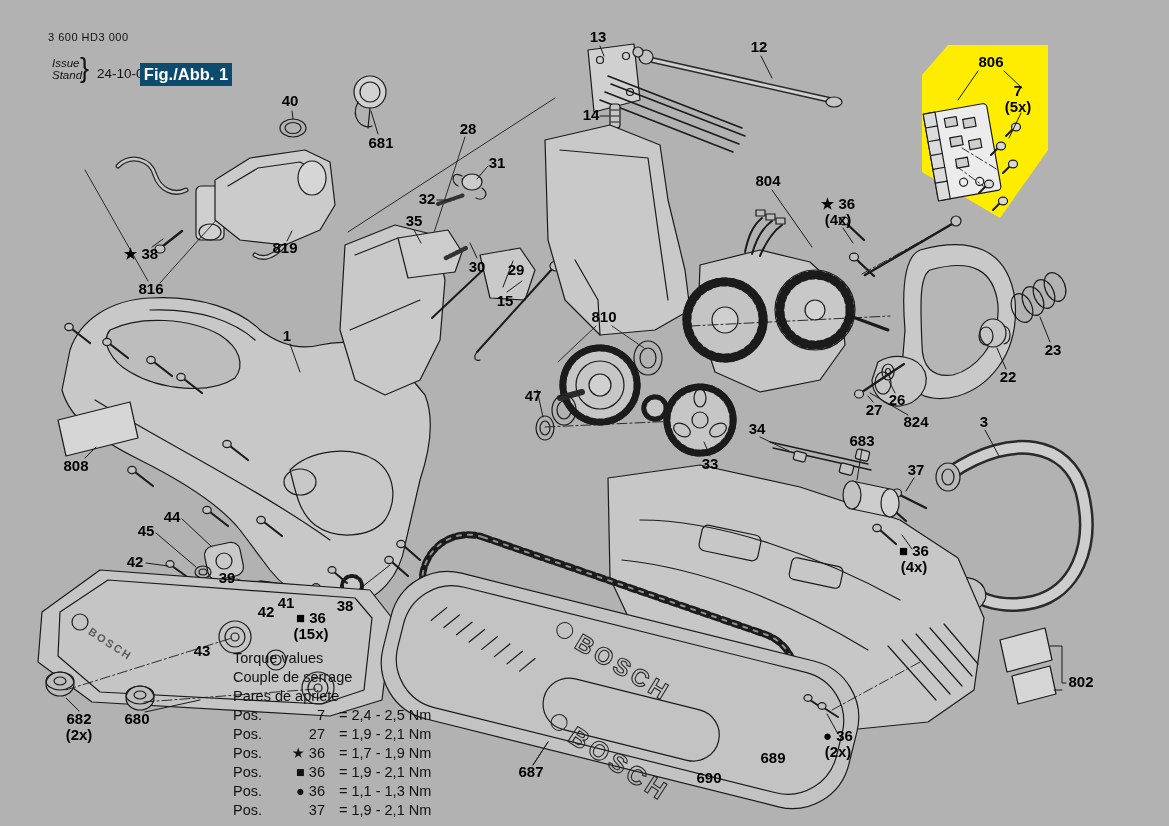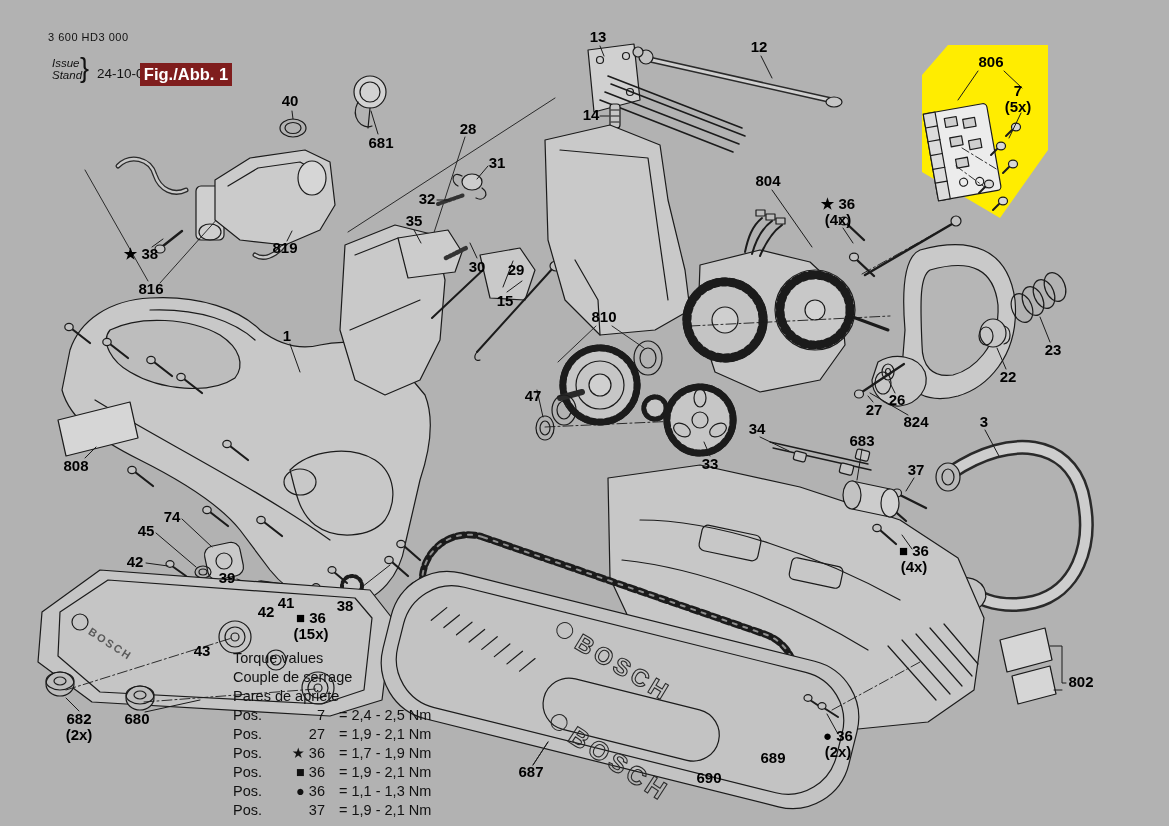--- a/index.html
+++ b/index.html
@@ -3,21 +3,21 @@
 <meta charset="utf-8">
 <style>
   html,body{margin:0;padding:0;}
   body{background:#8f8f8f;font-family:"Liberation Sans",sans-serif;}
   #canvas{position:relative;width:1169px;height:826px;background:#b2b2b2;overflow:hidden;}
   #art{position:absolute;left:0;top:0;}
   .hdr-pn{position:absolute;left:48px;top:31px;font-size:11px;color:#111;letter-spacing:.5px;}
   .hdr-issue{position:absolute;left:52px;top:57px;font-size:11.5px;line-height:12px;color:#111;font-style:italic;}
   .hdr-brace{position:absolute;left:80px;top:53px;font-size:27px;color:#111;font-weight:400;}
   .hdr-date{position:absolute;left:97px;top:66px;font-size:13.5px;color:#111;}
-  .fig-box{position:absolute;left:140px;top:63px;width:92px;height:23px;background:#7f1d1d;color:#fff;
+  .fig-box{position:absolute;left:140px;top:63px;width:92px;height:23px;background:#0c4a6e;color:#fff;
            font-weight:bold;font-size:16.5px;text-align:center;line-height:23px;}
   .lbl{position:absolute;transform:translateX(-50%);font-weight:bold;font-size:15px;color:#000;
        text-align:center;line-height:16px;white-space:nowrap;}
   .lbl .qty{display:block;}
   .torque{position:absolute;left:233px;top:649px;color:#111;font-size:14.5px;line-height:19px;}
   .torque .t-title{}
   .t-row{display:flex;}
   .t-pos{width:40px;}
   .t-id{width:52px;text-align:right;white-space:pre;}
   .t-val{padding-left:14px;white-space:pre;}
@@ -525,21 +525,21 @@
   <div class="lbl" style="left:710px;top:456px">33</div>
   <div class="lbl" style="left:757px;top:421px">34</div>
   <div class="lbl" style="left:862px;top:433px">683</div>
   <div class="lbl" style="left:874px;top:402px">27</div>
   <div class="lbl" style="left:897px;top:392px">26</div>
   <div class="lbl" style="left:916px;top:414px">824</div>
   <div class="lbl" style="left:984px;top:414px">3</div>
   <div class="lbl" style="left:1008px;top:369px">22</div>
   <div class="lbl" style="left:1053px;top:342px">23</div>
   <div class="lbl" style="left:916px;top:462px">37</div>
-  <div class="lbl" style="left:172px;top:509px">74</div>
+  <div class="lbl" style="left:172px;top:509px">44</div>
   <div class="lbl" style="left:146px;top:523px">45</div>
   <div class="lbl" style="left:135px;top:554px">42</div>
   <div class="lbl" style="left:227px;top:570px">39</div>
   <div class="lbl" style="left:286px;top:595px">41</div>
   <div class="lbl" style="left:266px;top:604px">42</div>
   <div class="lbl" style="left:311px;top:610px"><span>■ 36</span><span class="qty">(15x)</span></div>
   <div class="lbl" style="left:345px;top:598px">38</div>
   <div class="lbl" style="left:202px;top:643px">43</div>
   <div class="lbl" style="left:79px;top:711px"><span>682</span><span class="qty">(2x)</span></div>
   <div class="lbl" style="left:137px;top:711px">680</div>

